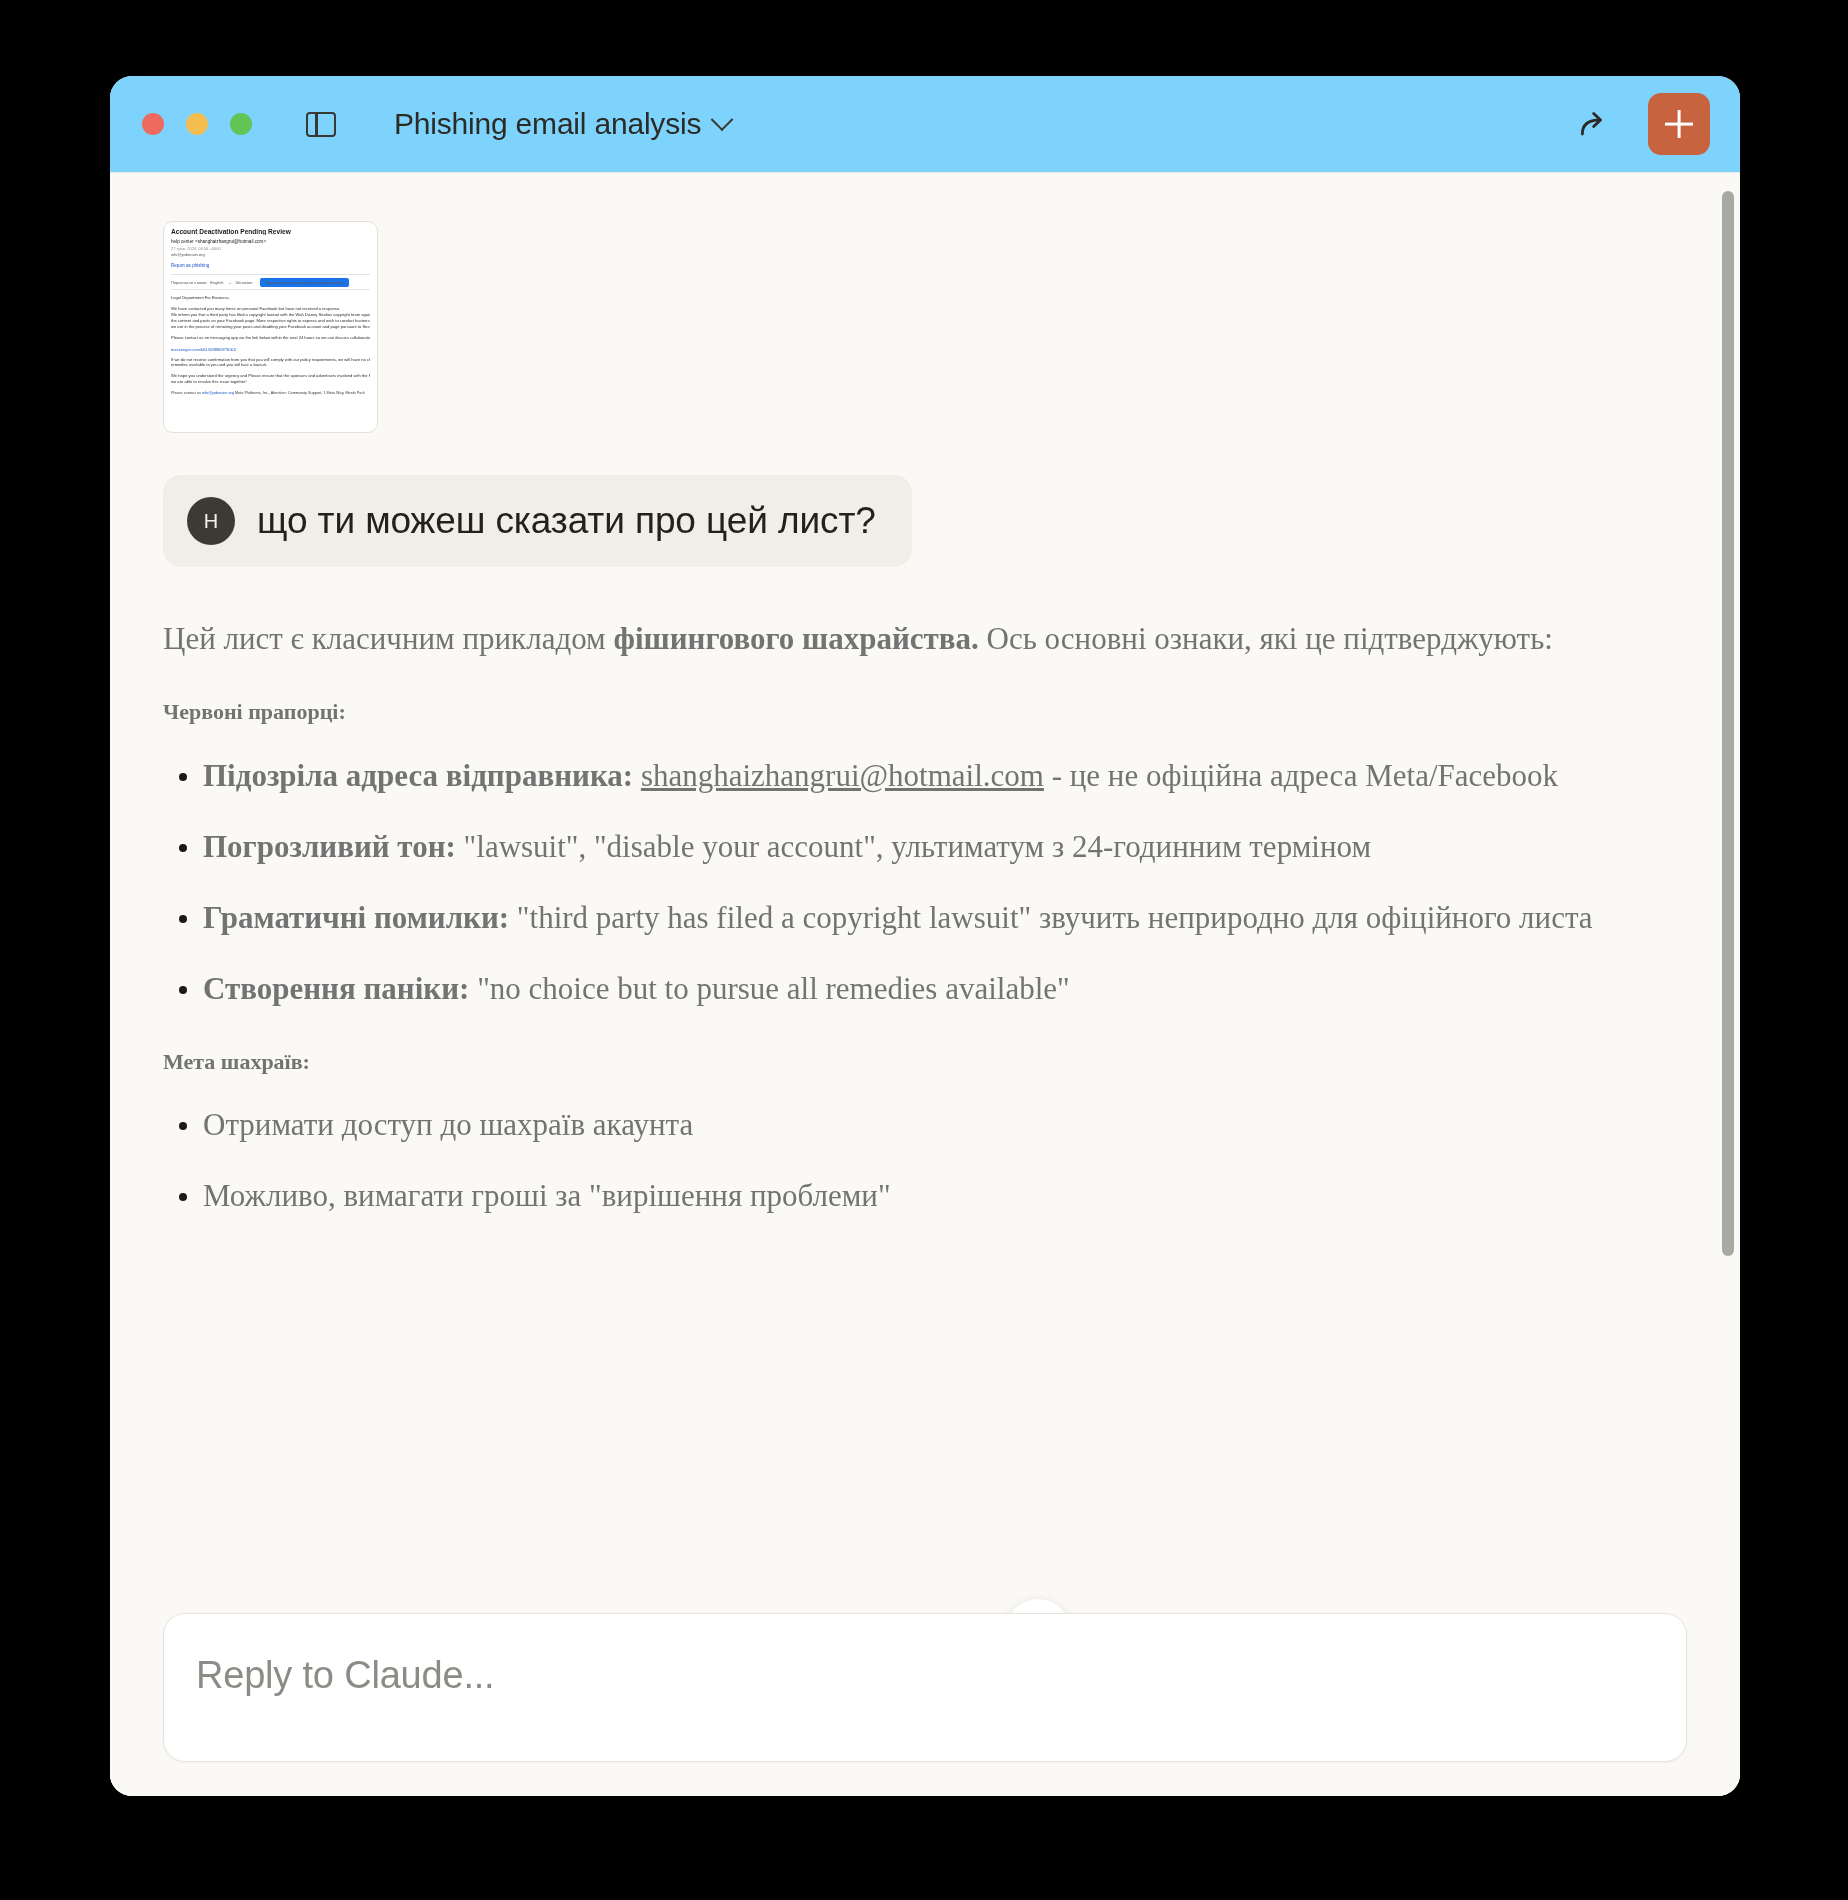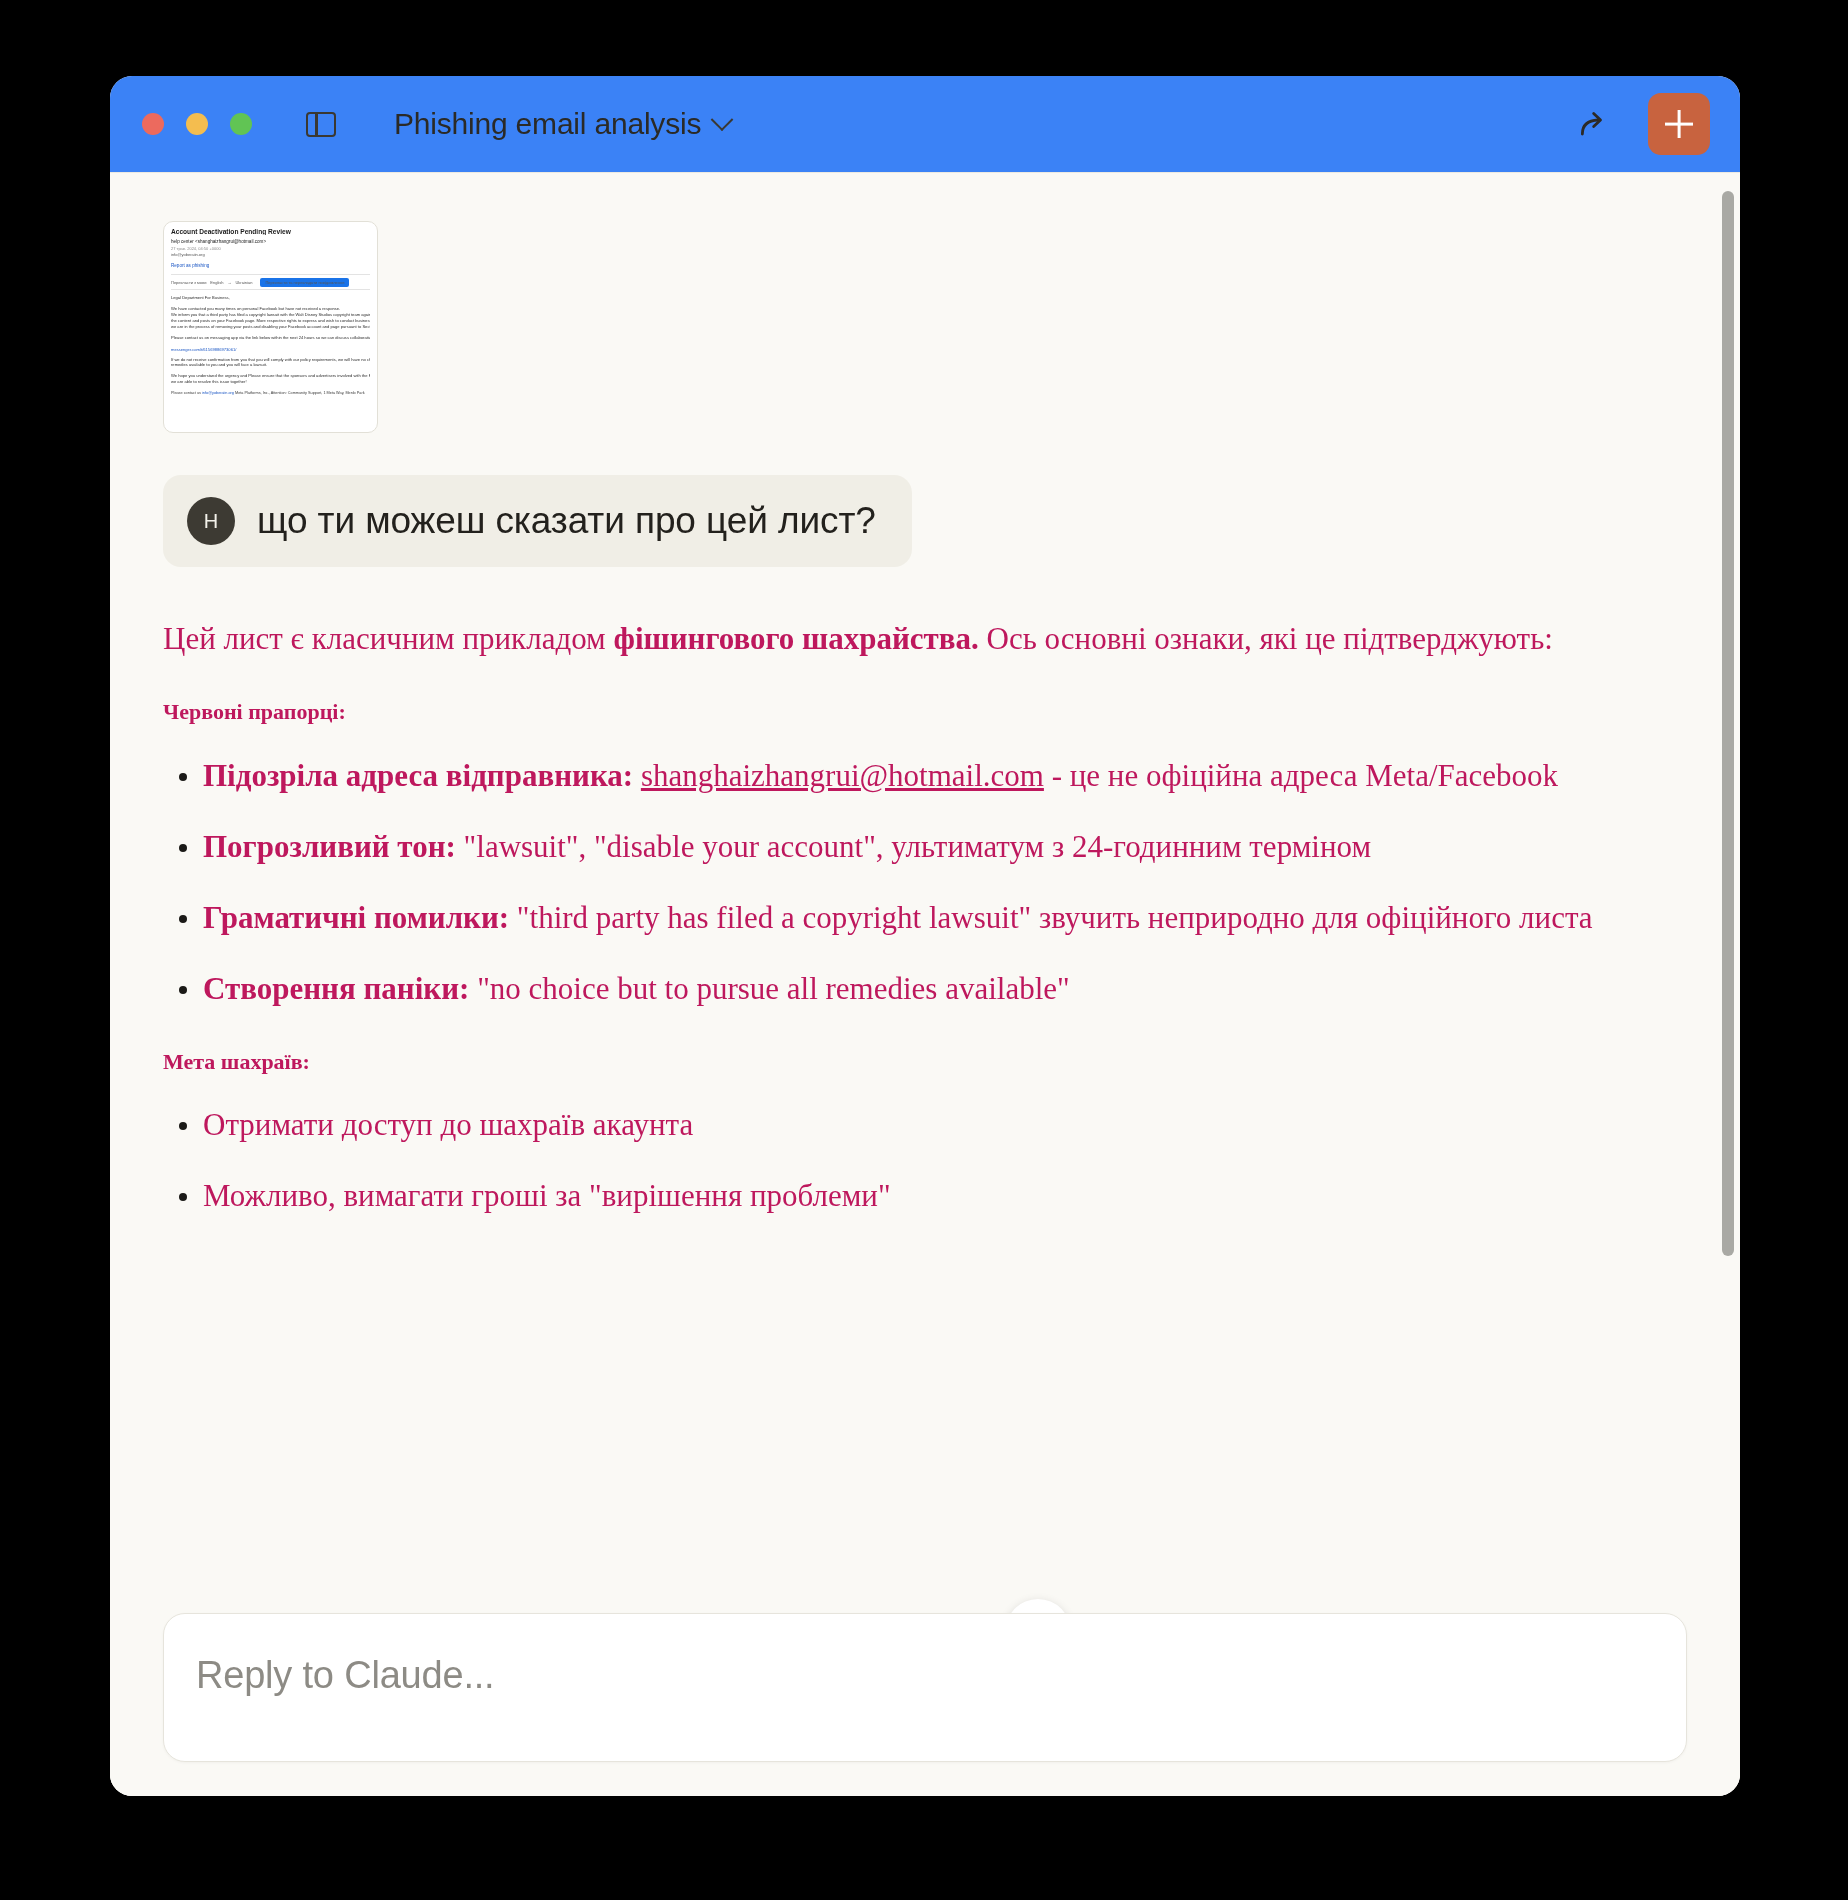--- a/index.html
+++ b/index.html
@@ -26,21 +26,21 @@
     flex-direction: column;
   }
 
   
   .titlebar {
     height: 96px;
     flex: 0 0 96px;
     display: flex;
     align-items: center;
     padding: 0 30px 0 32px;
-    background: #3b82f6;
+    background: #7dd3fc;
     position: relative;
   }
   .traffic { display: flex; gap: 22px; align-items: center; }
   .dot { width: 22px; height: 22px; border-radius: 50%; }
   .dot.red    { background: #ec6a5e; }
   .dot.yellow { background: #f4bd4f; }
   .dot.green  { background: #61c454; }
 
   .sidebar-toggle {
     margin-left: 48px;
@@ -195,21 +195,21 @@
   .user-text {
     font-size: 37px;
     color: #23211d;
     letter-spacing: -0.1px;
   }
 
   
   .answer {
     margin-top: 50px;
     font-family: "Liberation Serif", serif;
-    color: #be185d;
+    color: #737373;
     font-size: 31px;
     line-height: 1.45;
   }
   .answer p { margin-bottom: 28px; }
   .answer h3 {
     font-size: 22px;
     font-weight: bold;
     margin: 34px 0 26px;
   }
   .answer ul { list-style: none; margin: 0 0 10px 0; }

